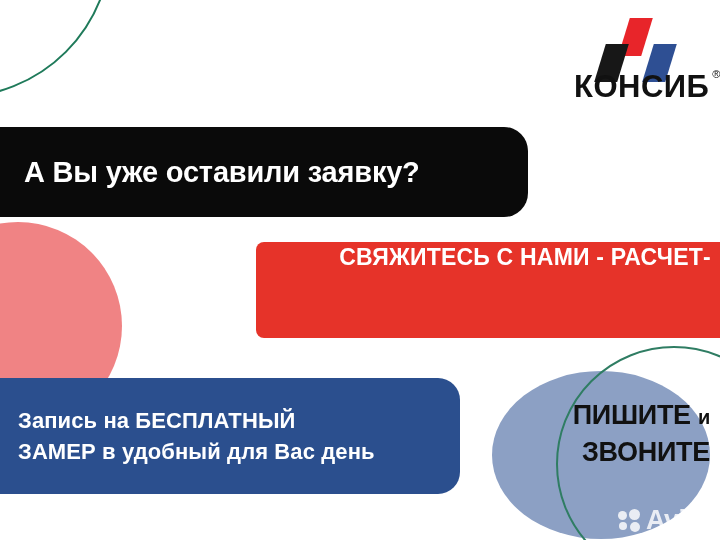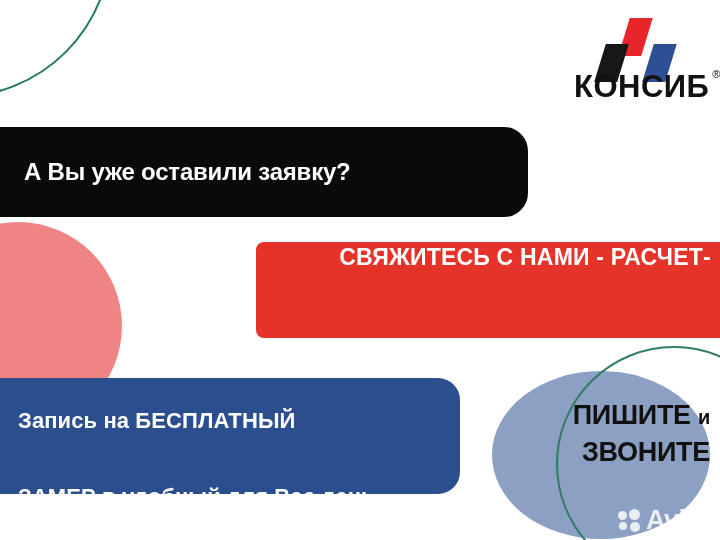--- a/index.html
+++ b/index.html
@@ -116,21 +116,21 @@
     top: 127px;
     width: 558px;
     height: 90px;
     background: #0A0A0A;
     border-radius: 24px;
     padding-left: 54px;
     padding-right: 20px;
   }
   #banner-question-text {
     color: #FFFFFF;
-    font-size: 24px;
+    font-size: 29px;
     font-weight: 700;
     letter-spacing: -0.2px;
     line-height: 34px;
   }
 
   #banner-contact {
     left: 256px;
     top: 242px;
     width: 536px;
     height: 96px;
@@ -164,21 +164,20 @@
     padding-left: 44px;
     padding-right: 18px;
   }
   .banner-measure-line {
     color: #FFFFFF;
     font-size: 22px;
     font-weight: 700;
     line-height: 31px;
     letter-spacing: 0.1px;
     white-space: nowrap;
-    margin-top: 45px;
   }
 
   #cta-call {
     position: absolute;
     left: 492px;
     top: 398px;
     width: 218px;
     text-align: right;
     z-index: 4;
   }

